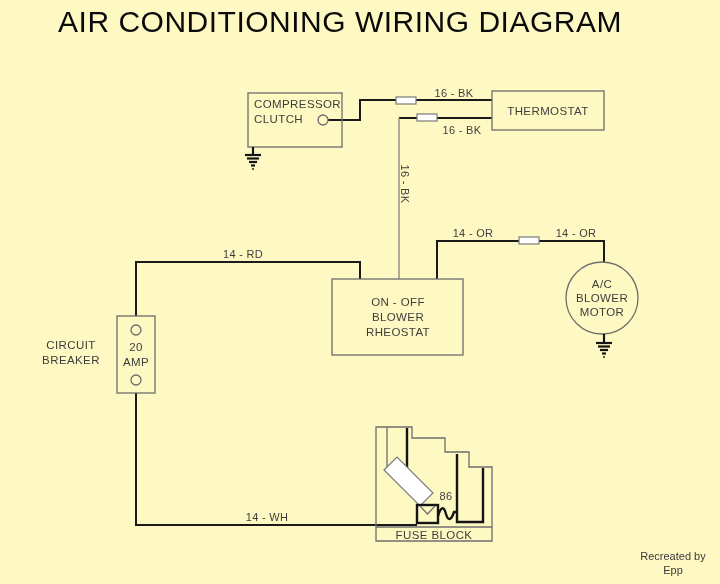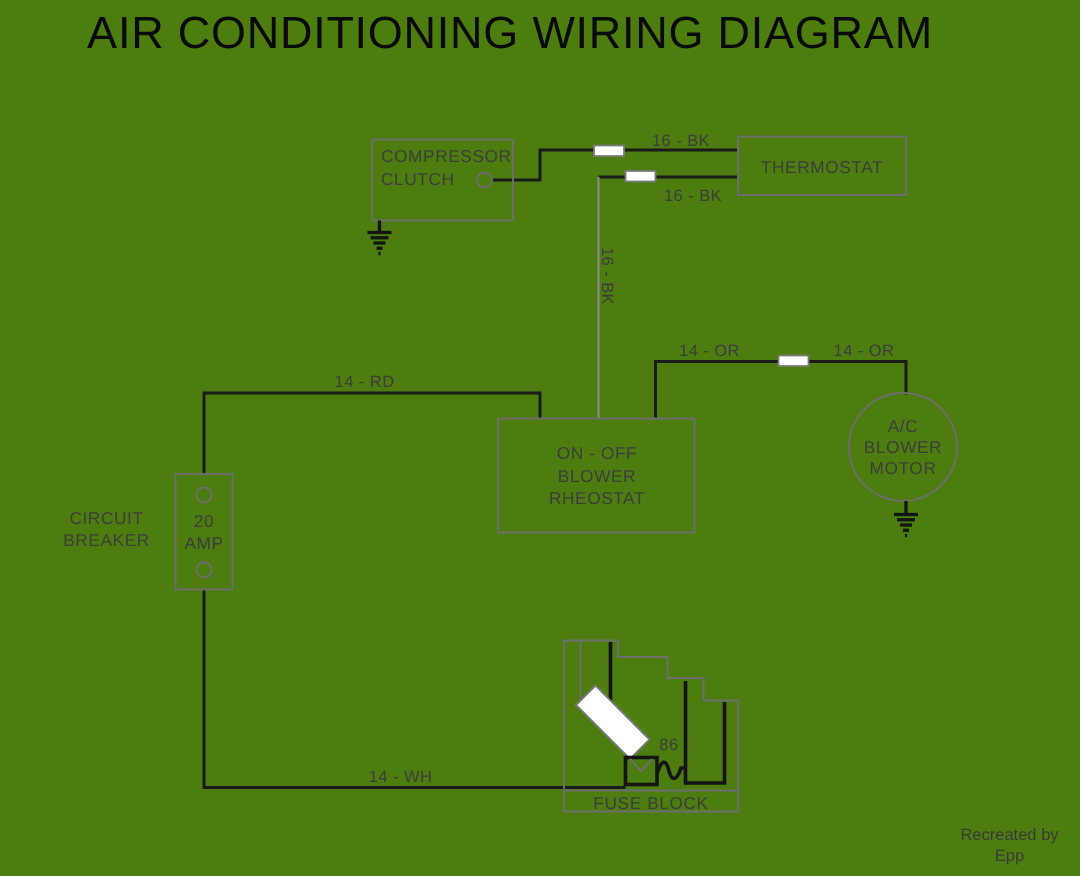--- a/index.html
+++ b/index.html
@@ -1,16 +1,16 @@
 <!DOCTYPE html>
 <html><head>
 <meta charset="utf-8">
 <style>
   html,body{margin:0;padding:0;background:#ffffff;}
-  .stage{position:relative;width:720px;height:584px;background:#4d7c0f;overflow:hidden;
+  .stage{position:relative;width:720px;height:584px;background:#fef9c3;overflow:hidden;
          font-family:"Liberation Sans", sans-serif;}
   svg text{font-family:"Liberation Sans", sans-serif;fill:#3d3d3d;}
   svg .title{font-size:30px;fill:#0a0a0a;letter-spacing:0.5px;}
   svg .lbl{font-size:11.5px;letter-spacing:0.4px;}
   svg .wirelbl{font-size:11px;letter-spacing:0.3px;}
   svg .credit{font-size:11px;fill:#3a3a3a;}
   .wire{stroke:#1a1a1a;stroke-width:2;fill:none;}
   .wire-thin{stroke:#8a8a8a;stroke-width:1.4;fill:none;}
   .box{stroke:#6e6e6e;stroke-width:1.3;fill:none;}
   .fuse{stroke:#7a7a7a;stroke-width:1.2;fill:#ffffff;}

